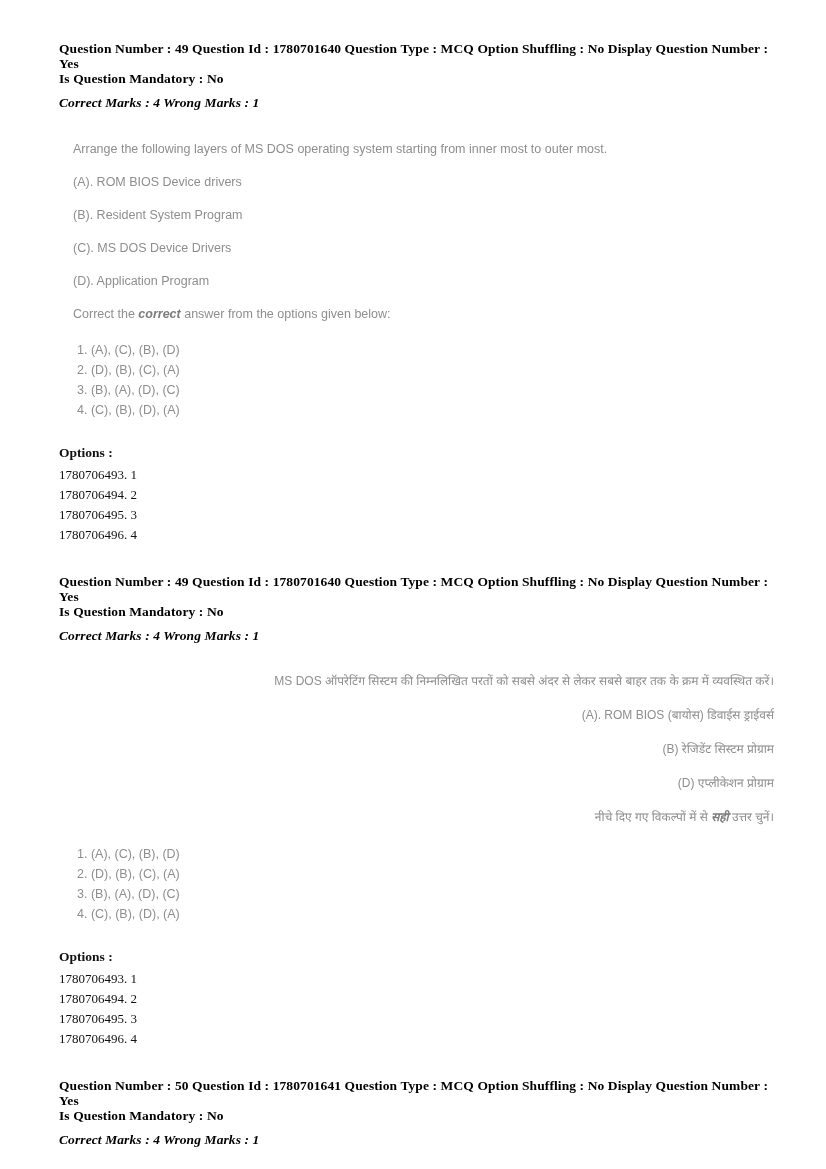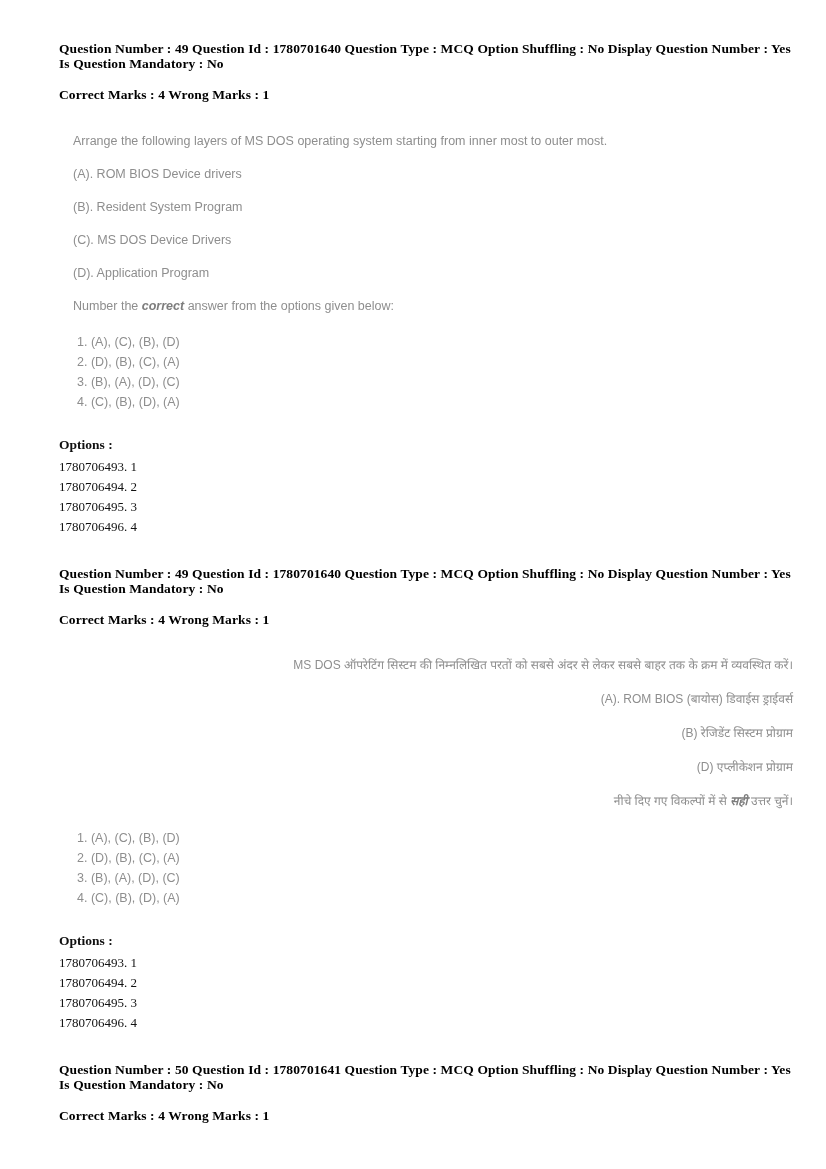--- a/index.html
+++ b/index.html
@@ -4,32 +4,32 @@
 <style>
   html, body { margin: 0; padding: 0; background: #ffffff; }
   body {
     width: 826px; height: 1169px;
     font-family: "Liberation Serif", serif;
     overflow: hidden;
   }
   .page {
     box-sizing: border-box;
     width: 826px; height: 1048px;
-    padding: 41px 33px 0 59px;
+    padding: 41px 52px 0 59px;
     background: #ffffff;
   }
   
   .header-block { color: #000000; font-family: "Liberation Serif", serif; }
   .h-line {
     font-weight: bold;
     font-size: 13.5px;
     line-height: 15px;
     letter-spacing: 0.1px;
   }
-  .h-marks { margin-top: 16px; }
+  .h-marks { margin-top: 9px; font-style: italic; }
   
   .body-block {
     margin-left: 14px;
     color: #8e8e8e;
     font-family: "Liberation Sans", sans-serif;
   }
   .body-en { margin-top: 32px; }
   .body-hi { margin-top: 30px; }
   .qline   { font-size: 12.5px; line-height: 15px; margin-bottom: 18px; }
   .qline-hi{ font-size: 12px;   line-height: 17px; margin-bottom: 17px; text-align: right; }
@@ -54,21 +54,21 @@
     <div class="h-line">Is Question Mandatory : No</div>
     <div class="h-line h-marks">Correct Marks : 4 Wrong Marks : 1</div>
   </div>
 
   <div class="body-block body-en">
     <div class="qline">Arrange the following layers of MS DOS operating system starting from inner most to outer most.</div>
     <div class="qline">(A). ROM BIOS Device drivers</div>
     <div class="qline">(B). Resident System Program</div>
     <div class="qline">(C). MS DOS Device Drivers</div>
     <div class="qline">(D). Application Program</div>
-    <div class="qline"><span>Number the </span><b>correct</b><span> answer from the options given below:</span></div>
+    <div class="qline"><span>Correct the </span><b>correct</b><span> answer from the options given below:</span></div>
     <div class="choices">
       <div class="choice">1. (A), (C), (B), (D)</div>
       <div class="choice">2. (D), (B), (C), (A)</div>
       <div class="choice">3. (B), (A), (D), (C)</div>
       <div class="choice">4. (C), (B), (D), (A)</div>
     </div>
   </div>
 
   <div class="options-block">
     <div class="options-label">Options :</div>

